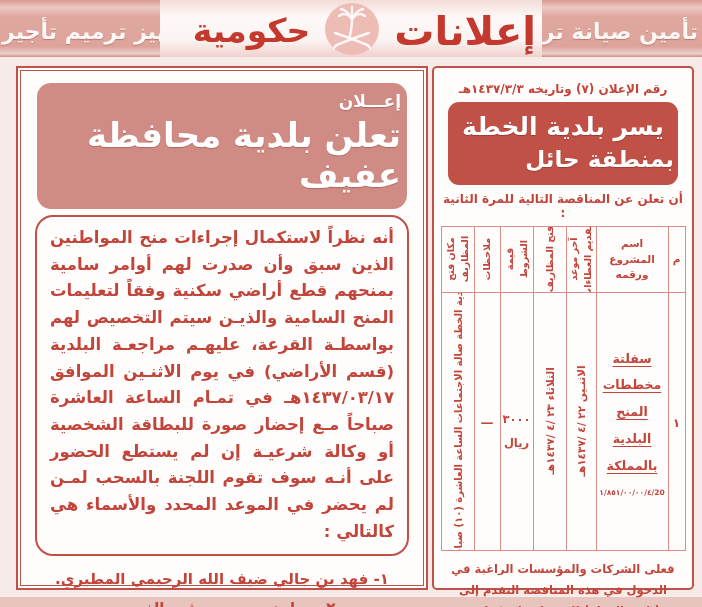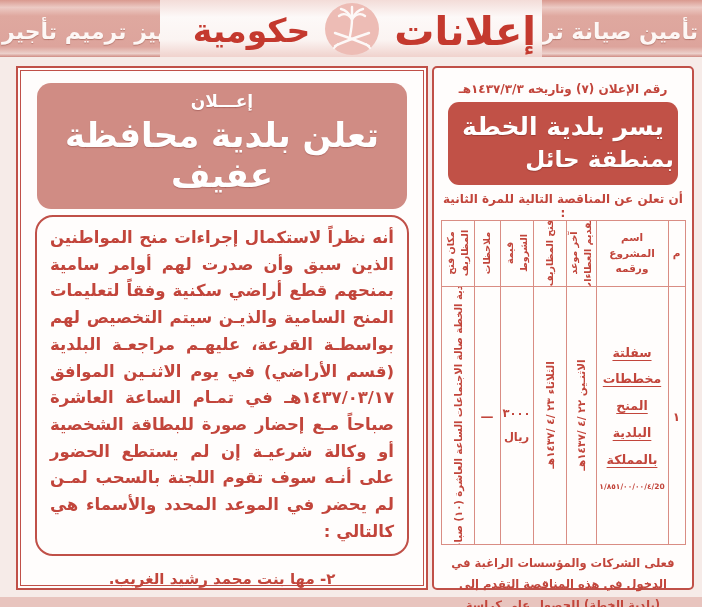--- a/index.html
+++ b/index.html
@@ -52,21 +52,21 @@
   .panel{background:#fffdfc;height:524px;}
   .panel.right{width:262px;border:2px solid var(--bd);border-radius:5px;padding:4px 6px;}
   .panel.left{width:412px;border:2px solid var(--bd);padding:2px;}
   .panel-left-inner{border:1px solid var(--bd);height:100%;padding:10px 12px 0;}
   
   .title-box{
     background:var(--salmon);
     border-radius:14px;
     margin:2px 4px 6px;
     padding:8px 6px 14px;
-    text-align:center;color:#fff;
+    color:#fff;
     text-shadow:0 1px 1px rgba(120,50,45,.35);
   }
   .title-box .t-small{font-size:17px;letter-spacing:4px;}
   .title-box .t-main{font-size:34px;margin-top:4px;}
   .body-box{
     border:2px solid var(--bd);
     border-radius:18px;
     margin:0 2px;
     padding:8px 13px;
     color:var(--red);
@@ -81,21 +81,21 @@
     background:var(--redbox);
     border-radius:11px;
     margin:2px 8px 7px;
     padding:8px 4px 10px;
     text-align:center;color:#fff;
     text-shadow:0 1px 1px rgba(100,30,25,.4);
     line-height:1.35;
   }
   .red-box .rb1{font-size:25px;}
   .red-box .rb2{font-size:23px;text-align:right;}
-  .intro-line{color:var(--red);font-size:12px;text-align:center;}
+  .intro-line{color:var(--red);font-size:12px;text-align:center;margin-bottom:6px;}
   table.tender{
     width:244px;margin:0 auto;
     border-collapse:collapse;table-layout:fixed;
     border:1.5px solid var(--bd);
   }
   table.tender th,table.tender td{
     border:1px solid var(--cellbd);
     color:var(--red);
     vertical-align:middle;text-align:center;
     padding:1px;overflow:hidden;
@@ -251,20 +251,21 @@
   </section>
 
   <section class="panel left">
     <div class="panel-left-inner">
       <div class="title-box">
         <div class="t-small">إعـــلان</div>
         <div class="t-main">تعلن بلدية محافظة عفيف</div>
       </div>
       <div class="body-box">أنه نظراً لاستكمال إجراءات منح المواطنين الذين سبق وأن صدرت لهم أوامر سامية بمنحهم قطع أراضي سكنية وفقاً لتعليمات المنح السامية والذيـن سيتم التخصيص لهم بواسطـة القرعة، عليهـم مراجعـة البلدية (قسم الأراضي) في يوم الاثنـين الموافق ١٤٣٧/٠٣/١٧هـ في تمـام الساعة العاشرة صباحاً مـع إحضار صورة للبطاقة الشخصية أو وكالة شرعيـة إن لم يستطع الحضور على أنـه سوف تقوم اللجنة بالسحب لمـن لم يحضر في الموعد المحدد والأسماء هي كالتالي :</div>
       <div class="names">
+        <div>١- فهد بن جالي ضيف الله الرحيمي المطيري.</div>
         <div>٢- مها بنت محمد رشيد الغريب.</div>
 
       </div>
     </div>
   </section>
 
 </main>
 
 <div class="bottom-strip"></div>
 

